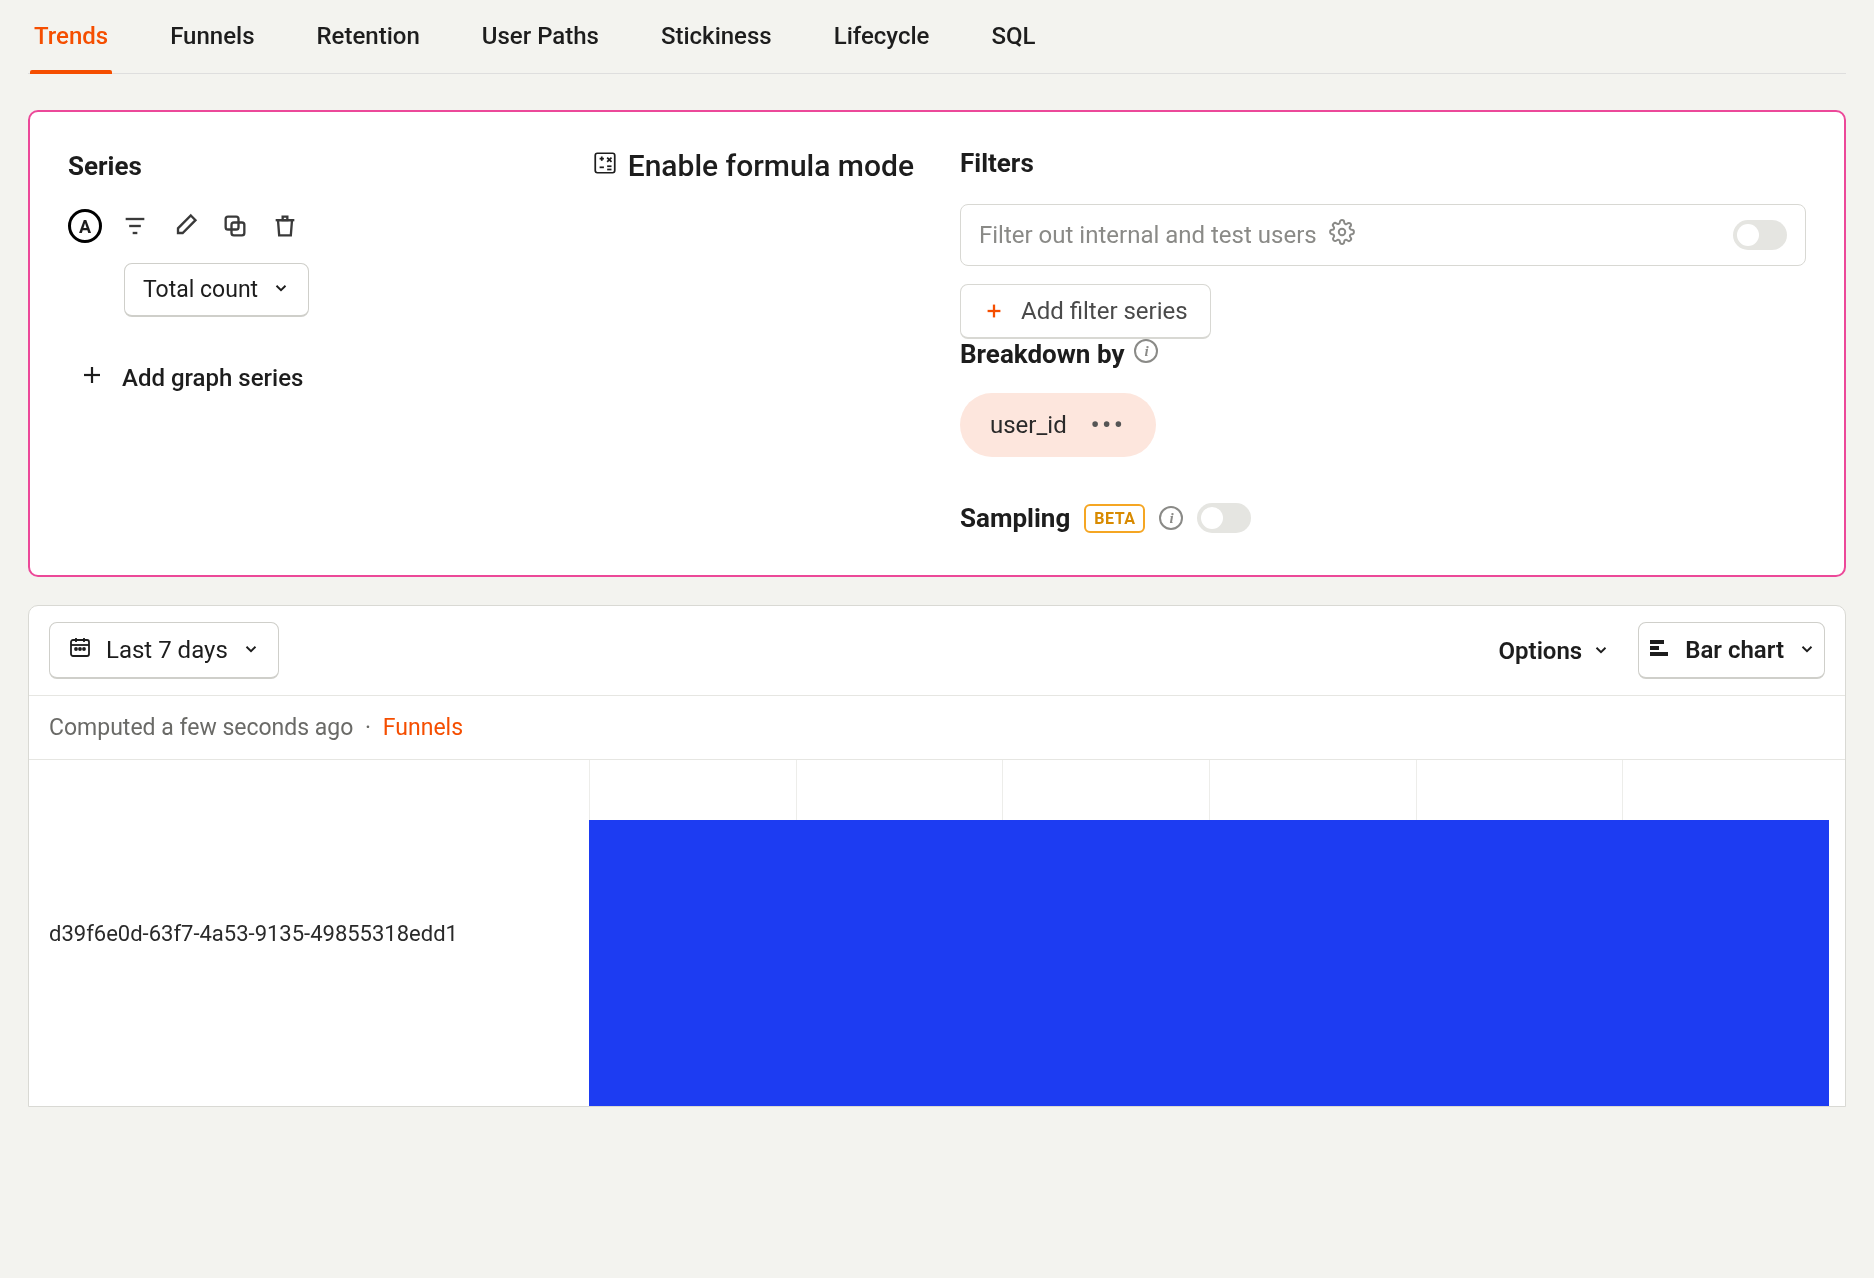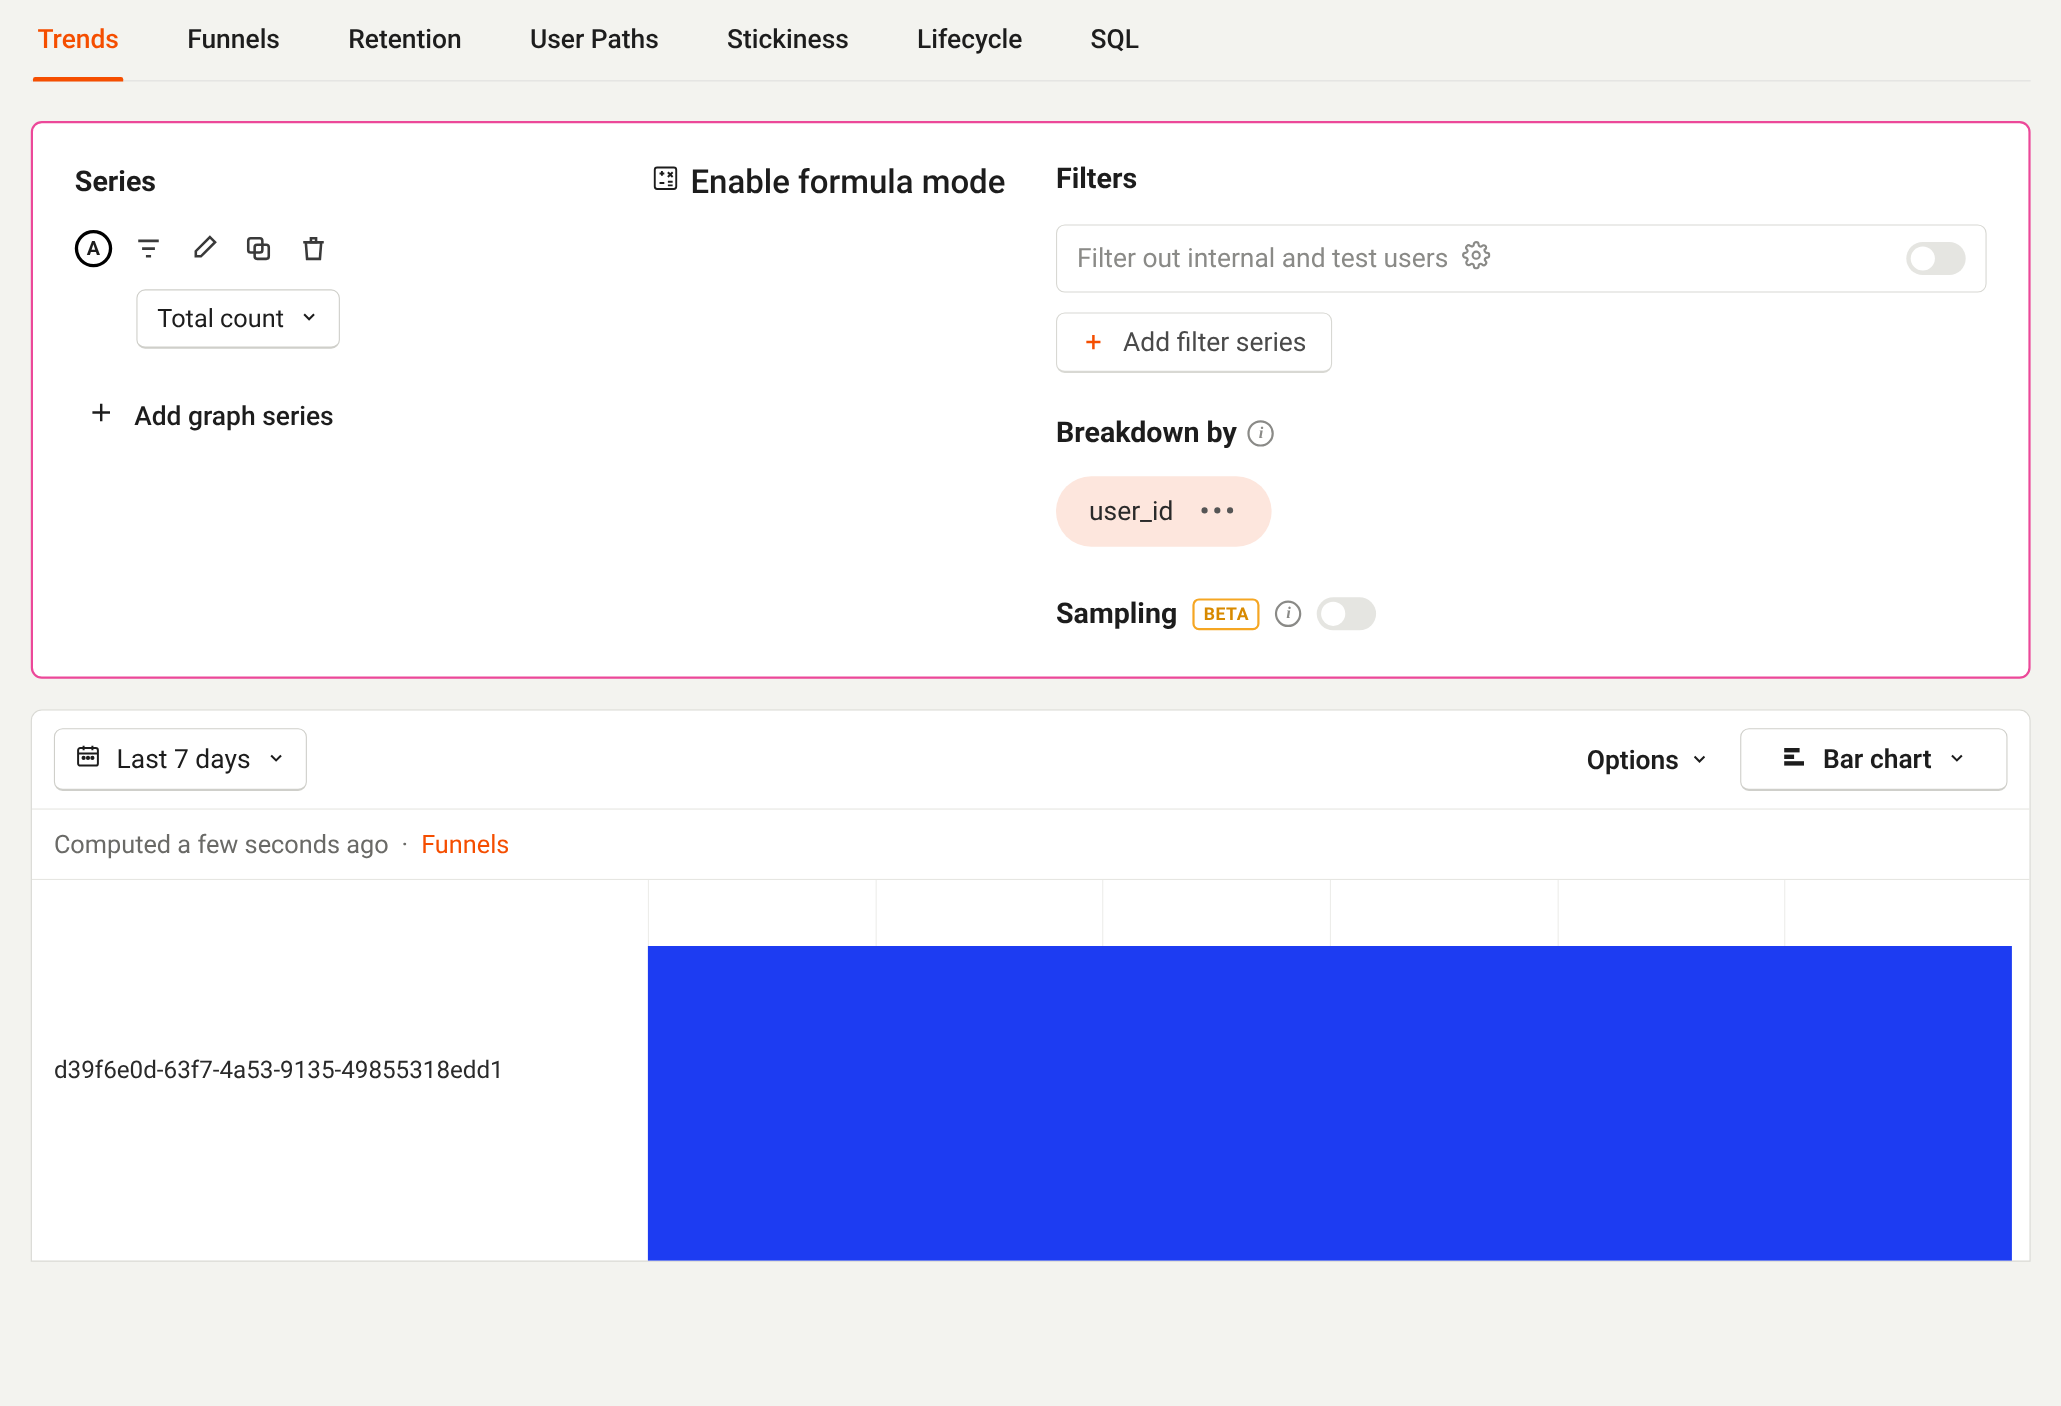--- a/index.html
+++ b/index.html
@@ -164,23 +164,22 @@
     border-radius: 8px;
     padding: 12px 22px;
     font-size: 24px;
     cursor: pointer;
     color: #4a4a4a;
     background:#fff;
   }
   .add-filter-btn .plus-orange { color: #f54e00; width: 22px; height: 22px; }
 
   .breakdown-header {
-    margin-top: 40px;
-    display: flex;
-    align-items: center;
+    display: flex;
+    align-items: flex-start;
     gap: 10px;
     font-size: 26px;
     font-weight: 700;
   }
   .info-icon {
     width: 24px; height: 24px;
     border: 2px solid #8a8a87;
     border-radius: 50%;
     display: flex; align-items: center; justify-content: center;
     font-size: 15px; font-weight: 700; color: #8a8a87;
@@ -249,21 +248,21 @@
   .spacer { flex: 1; }
   .options-btn {
     display: inline-flex; align-items: center; gap: 10px;
     font-size: 24px; font-weight: 600; cursor: pointer; padding: 8px 10px;
   }
   .charttype-btn {
     display: inline-flex; align-items: center; gap: 14px;
     border: 1px solid #cfcfca;
     border-bottom: 2px solid #cfcfca;
     border-radius: 8px;
-    padding: 12px 36px;
+    padding: 12px 8px;
     font-size: 24px; font-weight: 600; cursor: pointer;
     background:#fff;
   }
 
   .computed-row {
     padding: 18px 20px 18px 20px;
     font-size: 23px;
     color: #6a6a67;
     border-bottom: 1px solid #e6e6e2;
   }

